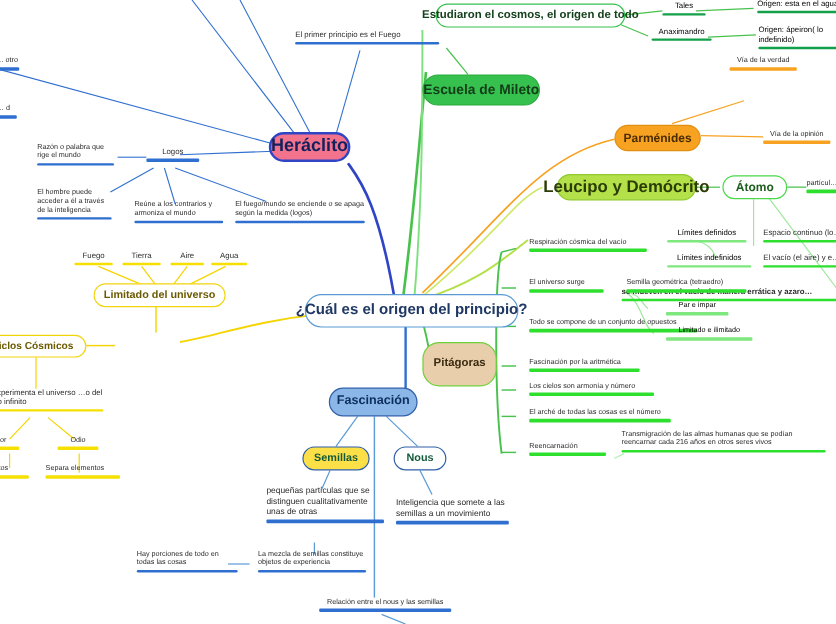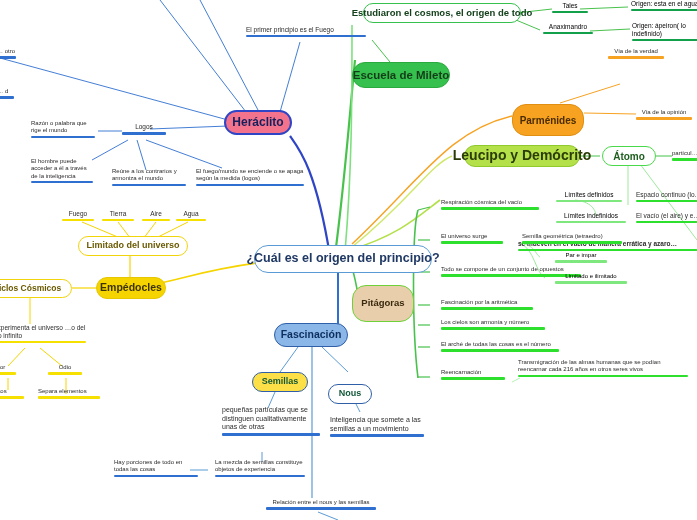--- a/index.html
+++ b/index.html
@@ -8,21 +8,21 @@
   #canvas{position:absolute;inset:0;width:697px;height:520px;}
   svg.links{position:absolute;left:0;top:0;width:697px;height:520px;pointer-events:none;}
 
   
   .pill{position:absolute;box-sizing:border-box;display:flex;align-items:center;
         justify-content:center;text-align:center;border-radius:14px;
         font-weight:bold;white-space:nowrap;line-height:1.1;}
 
   .pill.central{background:#ffffff;border:1.6px solid #5b9bd5;color:#1f3864;
         font-size:12.5px;border-radius:16px;}
-  .pill.heraclito{background:#f4738c;border:2px solid #2f45c5;color:#12205e;font-size:12px;}
+  .pill.heraclito{background:#f4738c;border:2px solid #2f45c5;color:#12205e;font-size:15px;}
   .pill.mileto{background:#36c04d;border:1.5px solid #2aa93e;color:#123d18;font-size:11.5px;}
   .pill.cosmos{background:#ffffff;border:1.5px solid #36c04d;color:#14401c;font-size:9.5px;border-radius:13px;}
   .pill.parmenides{background:#f7a221;border:1.5px solid #e08f12;color:#4a2c00;font-size:10px;}
   .pill.leucipo{background:#b4e04a;border:1.5px solid #8fc92c;color:#2b3d05;font-size:14px;}
   .pill.atomo{background:#ffffff;border:1.5px solid #4ad94a;color:#1e5e1e;font-size:10px;border-radius:13px;}
   .pill.pitagoras{background:#e8ceaa;border:1.5px solid #6ed13a;color:#3a2a10;font-size:9.5px;}
   .pill.empedocles{background:#f5d400;border:1.5px solid #e6c700;color:#3d3300;font-size:10.5px;}
   .pill.elementos{background:#ffffff;border:1.5px solid #f2d40a;color:#6b5a00;font-size:9px;border-radius:13px;}
   .pill.ciclos{background:#ffffff;border:1.5px solid #f2d40a;color:#6b5a00;font-size:8.5px;border-radius:13px;}
   .pill.anaxagoras{background:#8ab6e8;border:1.6px solid #2f5fa8;color:#0d2f5e;font-size:10.5px;}
@@ -182,21 +182,21 @@
 
   <div class="leaf greenDark f65" style="left:543px;top:23px;width:50px;text-align:center;">
     <span class="txt">Anaximandro</span>
     <span class="rule"></span>
   </div>
   <div class="leaf greenDark f65" style="left:632px;top:22px;width:76px;">
     <span class="txt">Origen: ápeiron( lo indefinido)</span>
     <span class="rule"></span>
   </div>
 
-  <div class="pill parmenides" style="left:512px;top:104px;width:72px;height:32px;">Parménides</div>
+  <div class="pill parmenides" style="left:512px;top:104px;width:72px;height:22px;">Parménides</div>
 
   <div class="leaf orange f6" style="left:608px;top:48px;width:56px;text-align:center;">
     <span class="txt">Vía de la verdad</span>
     <span class="rule"></span>
   </div>
   <div class="leaf orange f6" style="left:636px;top:109px;width:56px;text-align:center;">
     <span class="txt">Vía de la opinión</span>
     <span class="rule"></span>
   </div>
 
@@ -276,21 +276,20 @@
 
   <div class="leaf green f6" style="left:441px;top:369px;width:64px;">
     <span class="txt">Reencarnación</span>
     <span class="rule"></span>
   </div>
   <div class="leaf green f6" style="left:518px;top:359px;width:170px;">
     <span class="txt">Transmigración de las almas humanas que se podían reencarnar cada 216 años en otros seres vivos</span>
     <span class="rule"></span>
   </div>
 
-  <div class="pill empedocles" style="left:96px;top:277px;width:70px;height:22px;">Empédocles</div>
 
   <div class="pill elementos" style="left:78px;top:236px;width:110px;height:20px;">Limitado del universo</div>
 
   <div class="leaf yellow f65" style="left:62px;top:210px;width:32px;text-align:center;">
     <span class="txt">Fuego</span>
     <span class="rule"></span>
   </div>
   <div class="leaf yellow f65" style="left:102px;top:210px;width:32px;text-align:center;">
     <span class="txt">Tierra</span>
     <span class="rule"></span>
@@ -326,21 +325,21 @@
   </div>
   <div class="leaf yellow f6" style="left:38px;top:388px;width:62px;">
     <span class="txt">Separa elementos</span>
     <span class="rule"></span>
   </div>
 
   <div class="pill anaxagoras" style="left:274px;top:323px;width:74px;height:24px;">Fascinación</div>
 
   <div class="pill semillas" style="left:252px;top:372px;width:56px;height:20px;">Semillas</div>
 
-  <div class="pill nous" style="left:328px;top:384px;width:44px;height:20px;">Nous</div>
+  <div class="pill nous" style="left:328px;top:372px;width:44px;height:20px;">Nous</div>
 
   <div class="leaf blue blueThick f7" style="left:222px;top:406px;width:98px;">
     <span class="txt">pequeñas partículas que se distinguen cualitativamente unas de otras</span>
     <span class="rule"></span>
   </div>
 
   <div class="leaf blue blueThick f7" style="left:330px;top:416px;width:94px;">
     <span class="txt">Inteligencia que somete a las semillas a un movimiento</span>
     <span class="rule"></span>
   </div>

